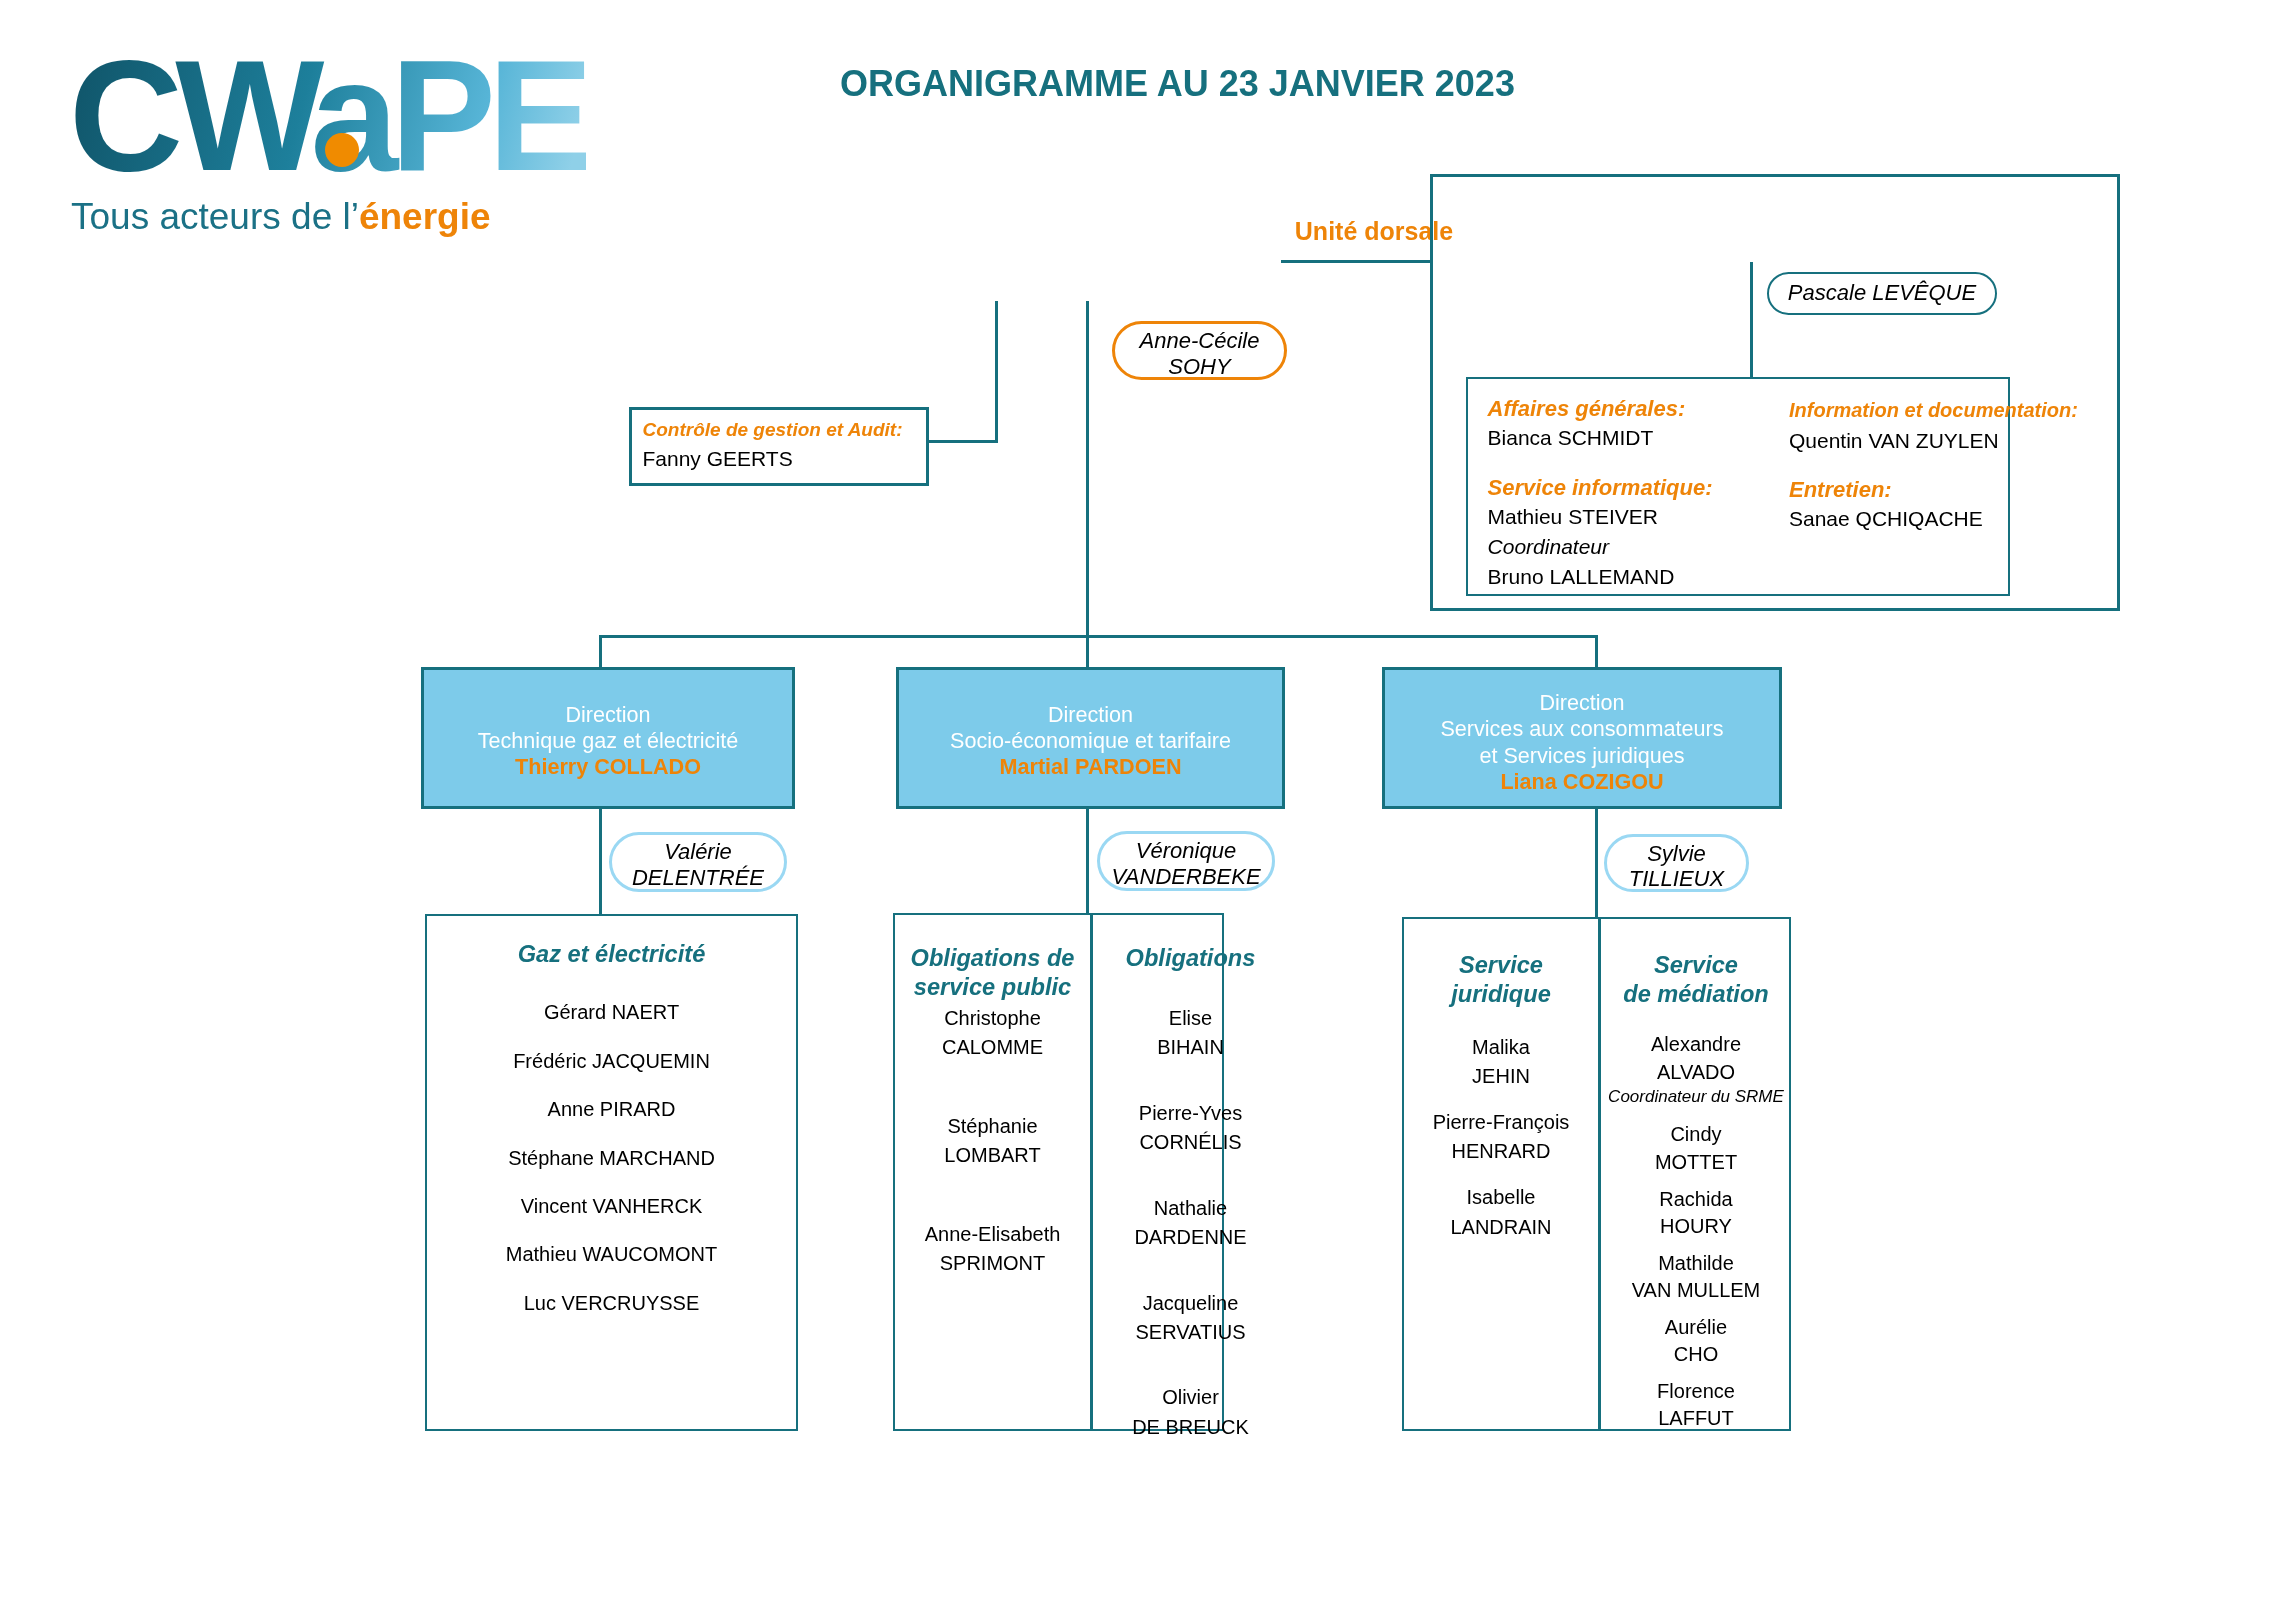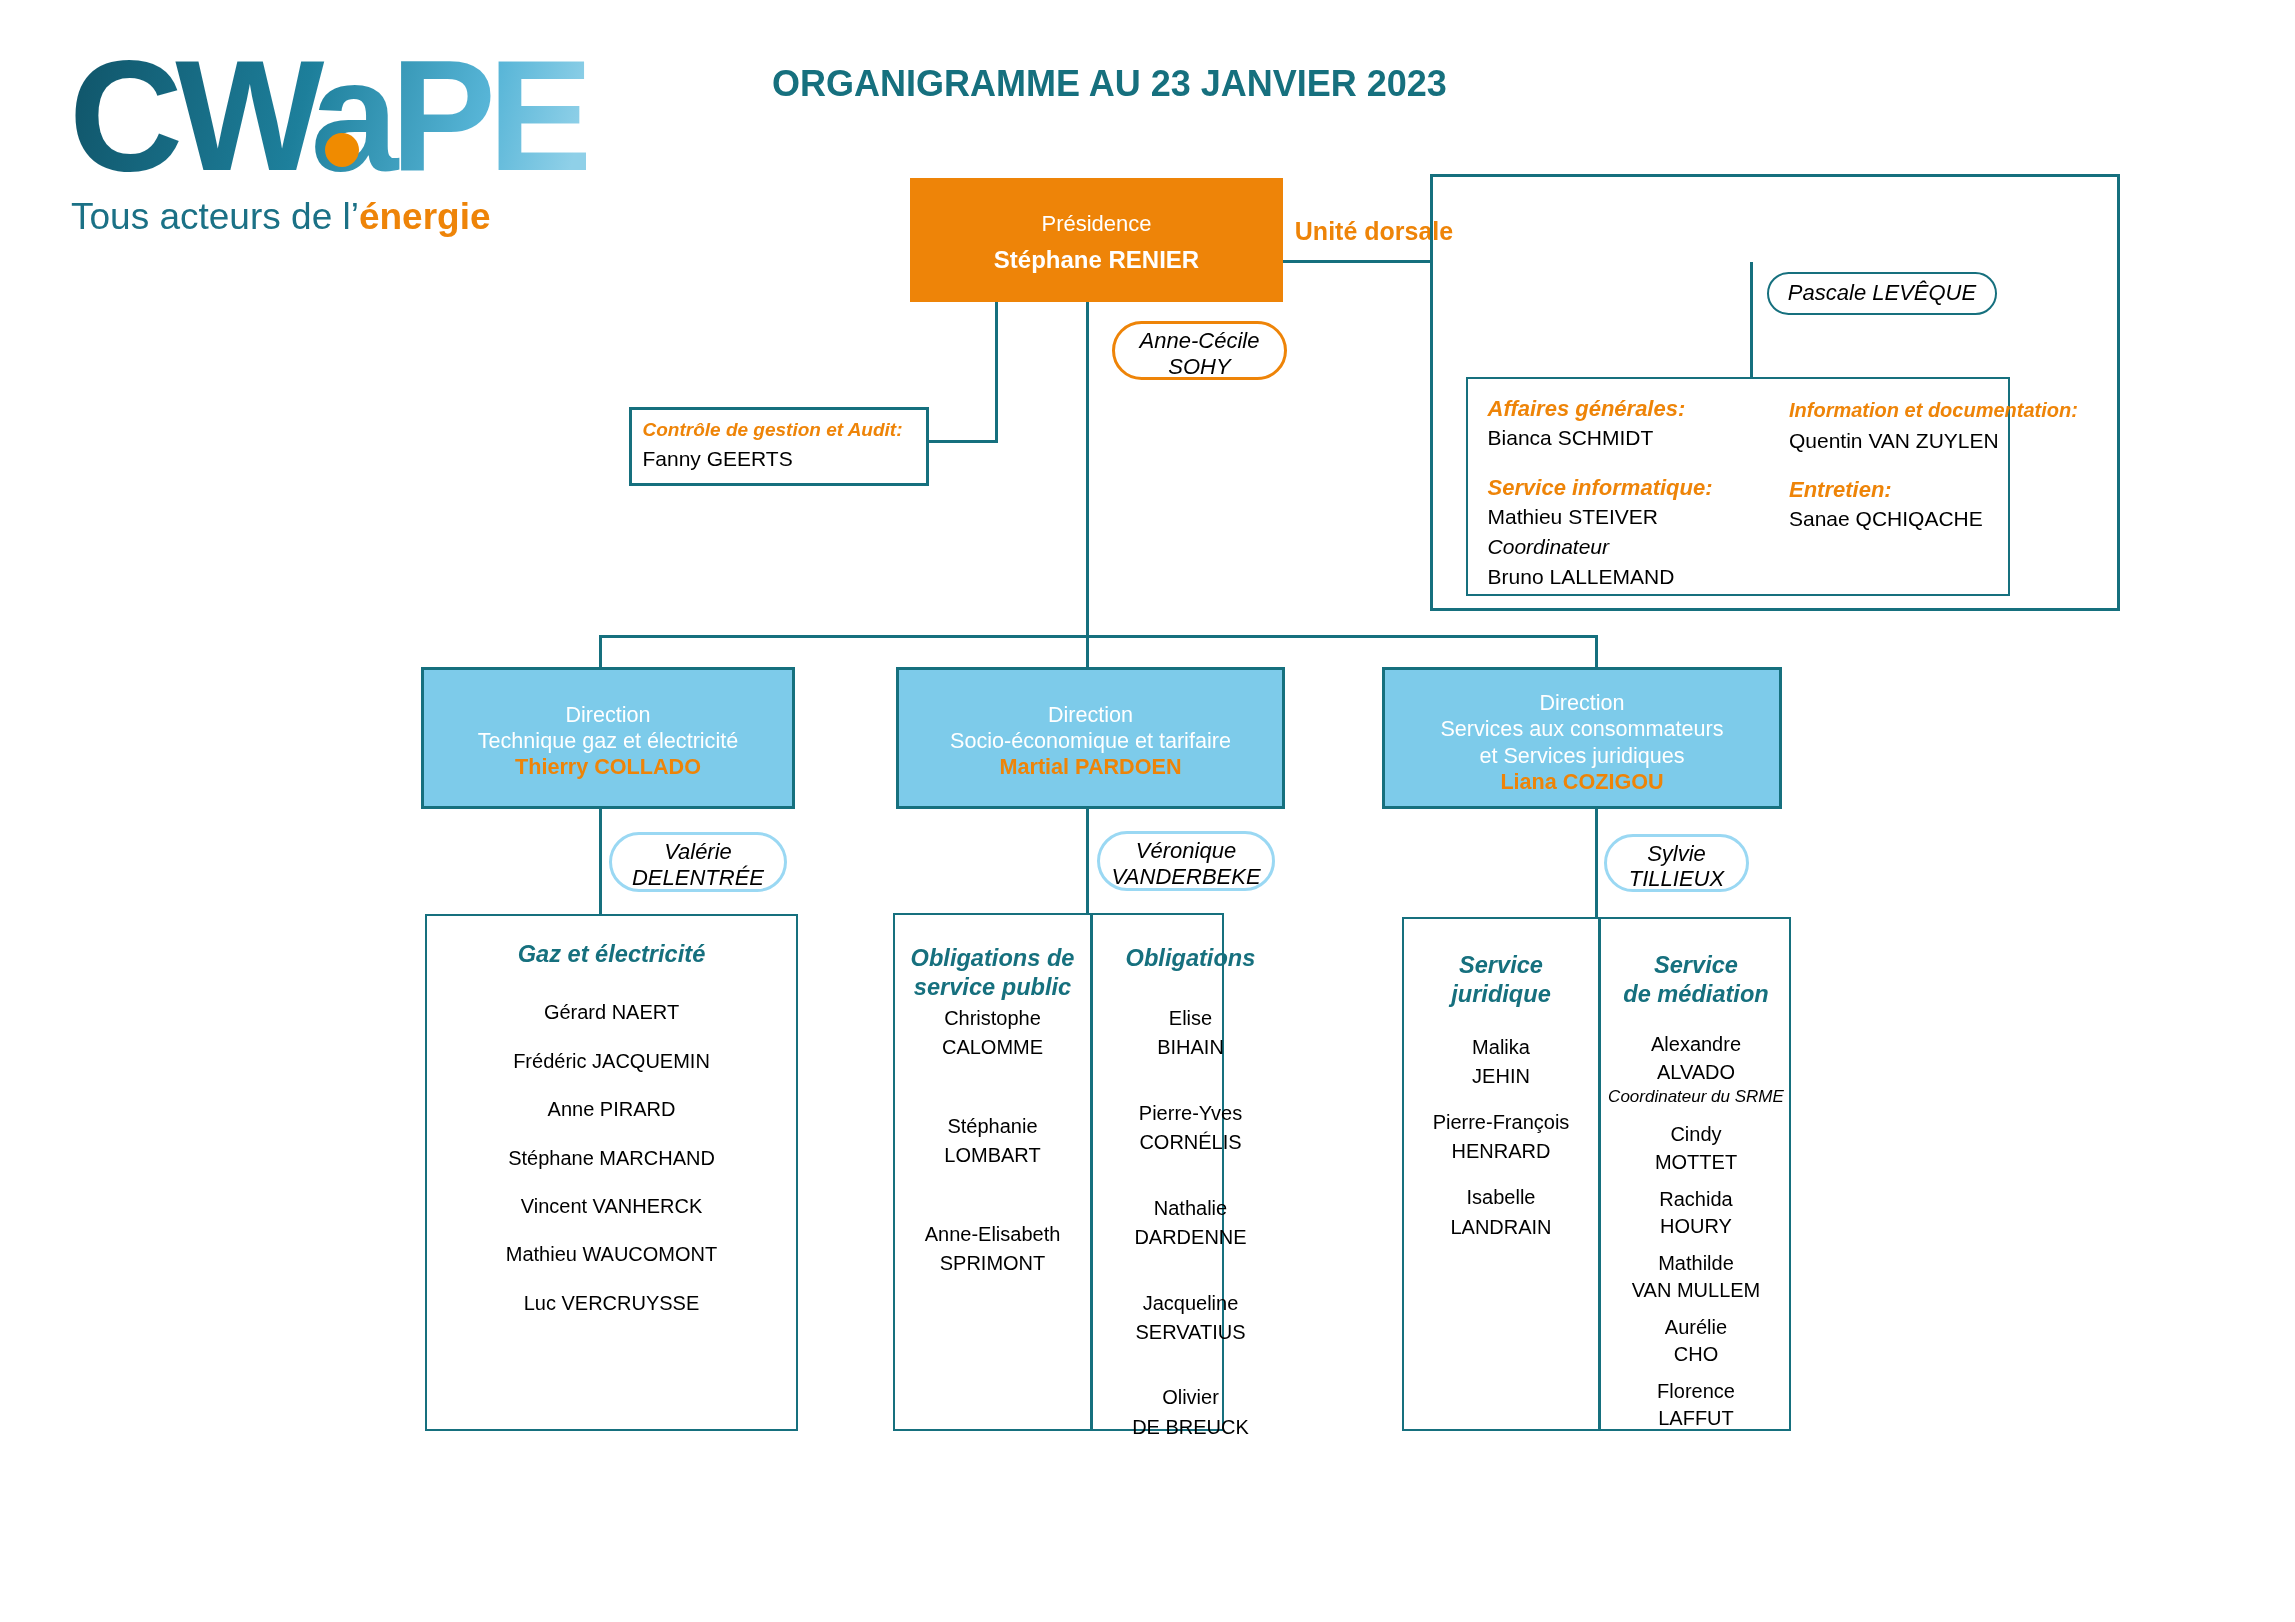--- a/index.html
+++ b/index.html
@@ -42,37 +42,33 @@
 <div class="canvas">
 
   <div class="abs" style="left:0;top:0;width:654px;height:262px">
     <div class="wordmark" style="left:69px;top:36px;font-size:158px">CWaPE</div>
     <div class="abs" style="left:325px;top:133px;width:34px;height:34px;border-radius:50%;background:#f08b00"></div>
     <div class="abs" style="left:71px;top:196px;font-size:37px;color:#1b7186;white-space:nowrap">
       <span>Tous acteurs de l’</span><span style="color:var(--orange);font-weight:bold">énergie</span>
     </div>
   </div>
 
-  <div class="abs" style="left:772px;top:63px;width:811px;text-align:left;font-size:36px;font-weight:bold;color:var(--teal)">ORGANIGRAMME AU 23 JANVIER 2023</div>
+  <div class="abs" style="left:772px;top:63px;width:811px;text-align:center;font-size:36px;font-weight:bold;color:var(--teal)">ORGANIGRAMME AU 23 JANVIER 2023</div>
 
   <div class="conn" style="left:1281px;top:260px;width:149px;height:3.3px"></div>
   <div class="conn" style="left:995px;top:301px;width:3.3px;height:142px"></div>
   <div class="conn" style="left:929px;top:440px;width:69px;height:3.3px"></div>
   <div class="conn" style="left:1086px;top:301px;width:3.3px;height:368px"></div>
   <div class="conn" style="left:599px;top:635px;width:999px;height:3.3px"></div>
   <div class="conn" style="left:599px;top:635px;width:3.3px;height:34px"></div>
   <div class="conn" style="left:1595px;top:635px;width:3.3px;height:34px"></div>
   <div class="conn" style="left:599px;top:808px;width:3.3px;height:108px"></div>
   <div class="conn" style="left:1086px;top:808px;width:3.3px;height:107px"></div>
   <div class="conn" style="left:1595px;top:808px;width:3.3px;height:111px"></div>
 
-  <div class="abs" style="left:910px;top:178px;width:373px;height:124px;background:var(--orange)">
-    <div class="ln" style="top:34px;font-size:22px;color:#fff">Présidence</div>
-    <div class="ln" style="top:69px;font-size:24px;font-weight:bold;color:#fff">Stéphane RENIER</div>
-  </div>
 
   <div class="abs" style="left:1285px;top:217px;width:178px;text-align:center;font-size:25px;font-weight:bold;color:var(--orange)">Unité dorsale</div>
 
   <div class="oval" style="left:1112px;top:321px;width:175px;height:59px;border:3.3px solid var(--orange)">
     <div class="ln" style="top:5.2px">Anne-Cécile</div>
     <div class="ln" style="top:31px">SOHY</div>
   </div>
 
   <div class="bbox" style="left:629px;top:407px;width:300px;height:79px;border-width:3.3px">
     <div class="abs olbl" style="left:10.5px;top:9.2px;font-size:19px;white-space:nowrap">Contrôle de gestion et Audit:</div>

